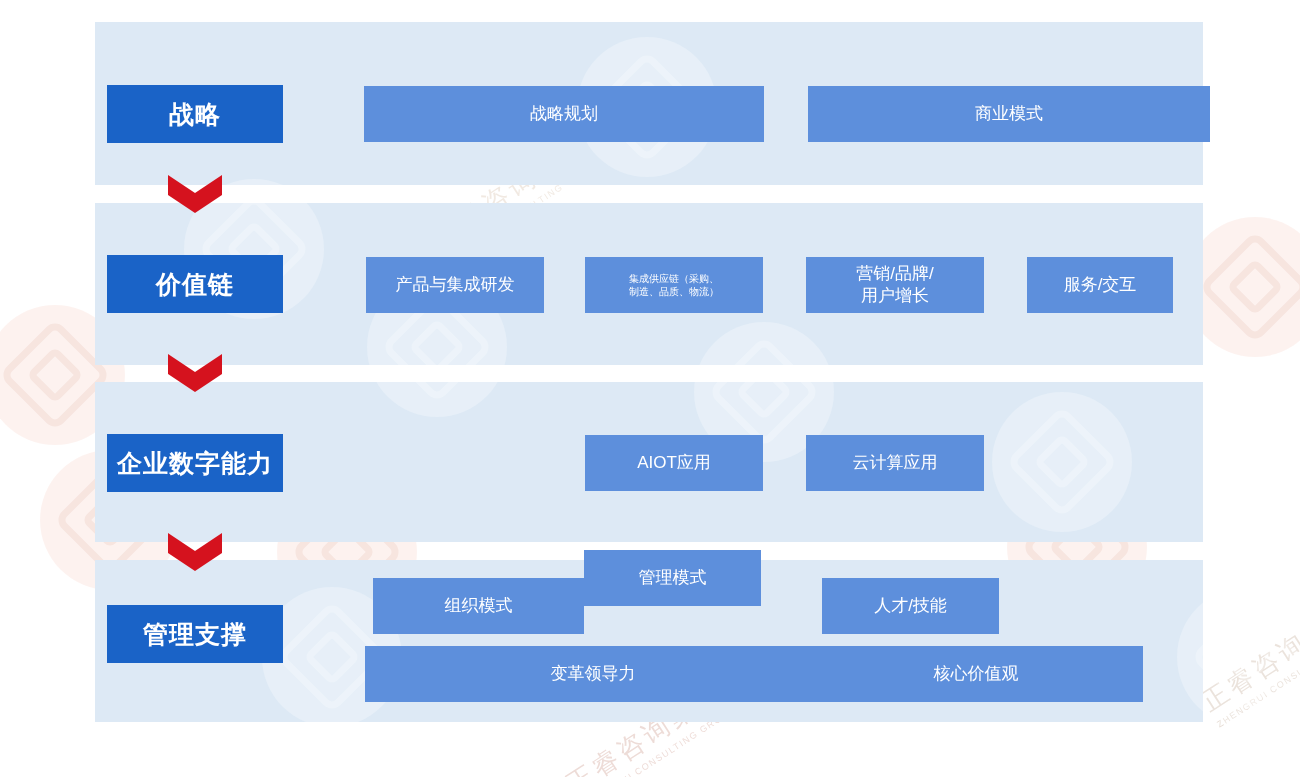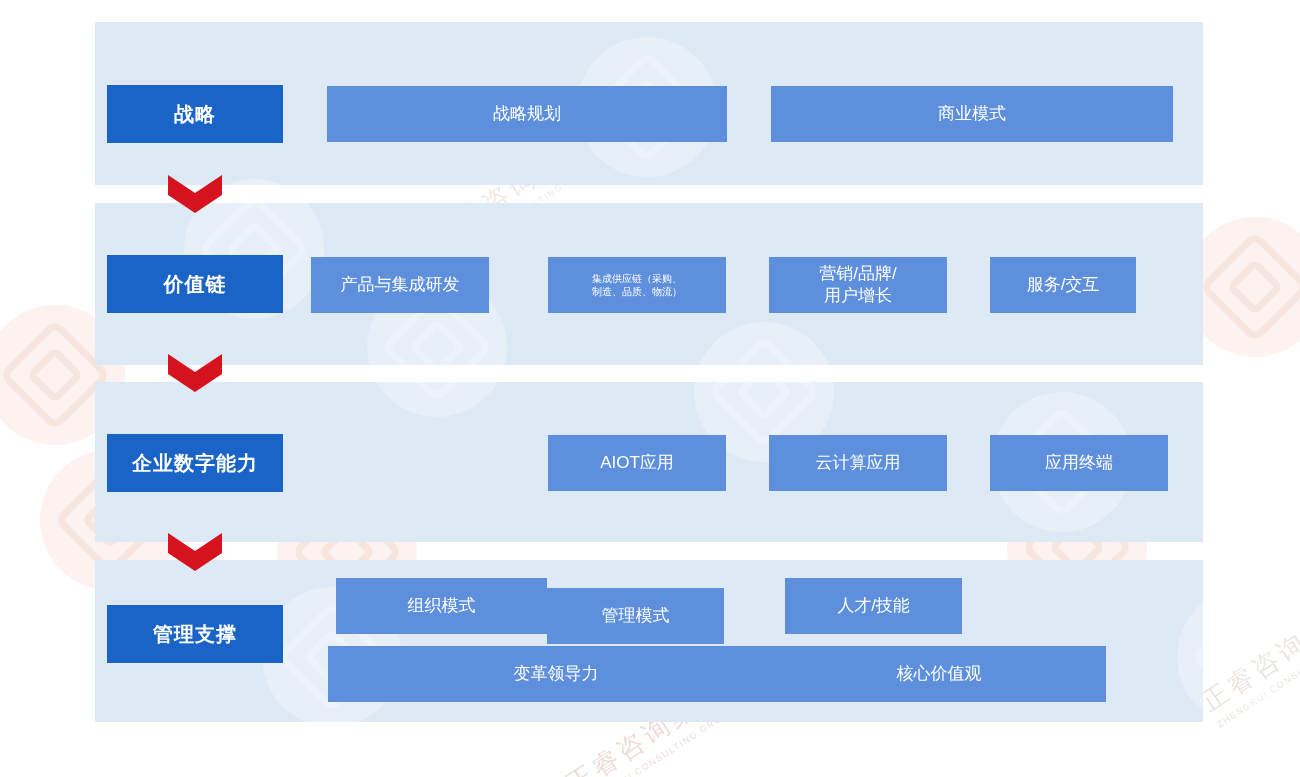--- a/index.html
+++ b/index.html
@@ -6,27 +6,27 @@
   .stage{
     position:relative;width:1300px;height:777px;background:#ffffff;overflow:hidden;
     font-family:"Liberation Sans","DejaVu Sans",sans-serif;
   }
   
   .band{position:absolute;left:95px;width:1108px;background:#dde9f5;z-index:1;}
   
   .label-box{
     position:absolute;left:107px;width:176px;height:58px;background:#1a63c7;color:#fff;
     display:flex;align-items:center;justify-content:center;
-    font-size:20px;font-weight:700;letter-spacing:1px;z-index:3;
+    font-size:25px;font-weight:700;letter-spacing:1px;z-index:3;
   }
   
   .item{
     position:absolute;height:56px;background:#5d8fdc;color:#fff;
     display:flex;flex-direction:column;align-items:center;justify-content:center;
-    font-size:17px;font-weight:500;line-height:1.3;text-align:center;z-index:3;
+    font-size:17px;font-weight:500;line-height:1.3;text-align:center;z-index:3;margin-left:37px;
   }
   .item.small-text{font-size:10px;line-height:1.35;}
   
   .chev{position:absolute;left:168px;width:54px;height:38px;z-index:4;}
   
   .wm{position:absolute;width:140px;height:140px;}
   .wm.z0{z-index:0;opacity:.6;}
   .wm.z2{z-index:2;opacity:.5;}
   .wm-pink .wm-circle{fill:#fcebe6;}
   .wm-pink .wm-diamond rect{fill:none;stroke:#f3d4cb;stroke-width:5;}
@@ -150,44 +150,43 @@
 
   <div class="label-box" style="top:85px">战略</div>
   <div class="item" style="left:327px;top:86px;width:400px">战略规划</div>
   <div class="item" style="left:771px;top:86px;width:402px">商业模式</div>
 
   <svg class="chev" style="top:175px" viewBox="0 0 54 38">
     <polygon points="0,0 27,18 54,0 54,20 27,38 0,20" fill="#d5121e"></polygon>
   </svg>
 
   <div class="label-box" style="top:255px">价值链</div>
-  <div class="item" style="left:311px;top:257px;width:178px">产品与集成研发</div>
+  <div class="item" style="left:329px;top:257px;width:178px">产品与集成研发</div>
   <div class="item small-text" style="left:548px;top:257px;width:178px">
     <span>集成供应链（采购、</span>
     <span>制造、品质、物流）</span>
   </div>
   <div class="item" style="left:769px;top:257px;width:178px">
     <span>营销/品牌/</span>
     <span>用户增长</span>
   </div>
   <div class="item" style="left:990px;top:257px;width:146px">服务/交互</div>
 
   <svg class="chev" style="top:354px" viewBox="0 0 54 38">
     <polygon points="0,0 27,18 54,0 54,20 27,38 0,20" fill="#d5121e"></polygon>
   </svg>
 
   <div class="label-box" style="top:434px">企业数字能力</div>
   <div class="item" style="left:548px;top:435px;width:178px">AIOT应用</div>
   <div class="item" style="left:769px;top:435px;width:178px">云计算应用</div>
-  <div class="item" style="left:990px;top:435px;width:178px">应用终端</div>
 
   <svg class="chev" style="top:533px" viewBox="0 0 54 38">
     <polygon points="0,0 27,18 54,0 54,20 27,38 0,20" fill="#d5121e"></polygon>
   </svg>
 
   <div class="label-box" style="top:605px">管理支撑</div>
   <div class="item" style="left:336px;top:578px;width:211px">组织模式</div>
-  <div class="item" style="left:547px;top:588px;width:177px">管理模式</div>
+  <div class="item" style="left:547px;top:550px;width:177px">管理模式</div>
   <div class="item" style="left:785px;top:578px;width:177px">人才/技能</div>
   <div class="item" style="left:328px;top:646px;width:456px">变革领导力</div>
   <div class="item" style="left:772px;top:646px;width:334px">核心价值观</div>
 
 </div>
 
 </body></html>

